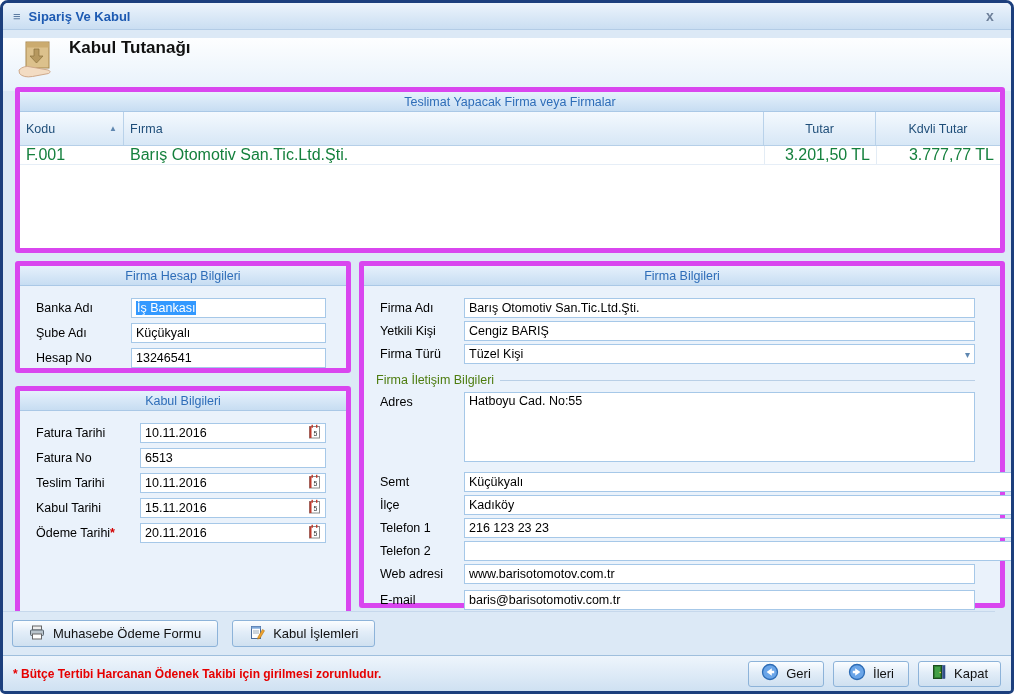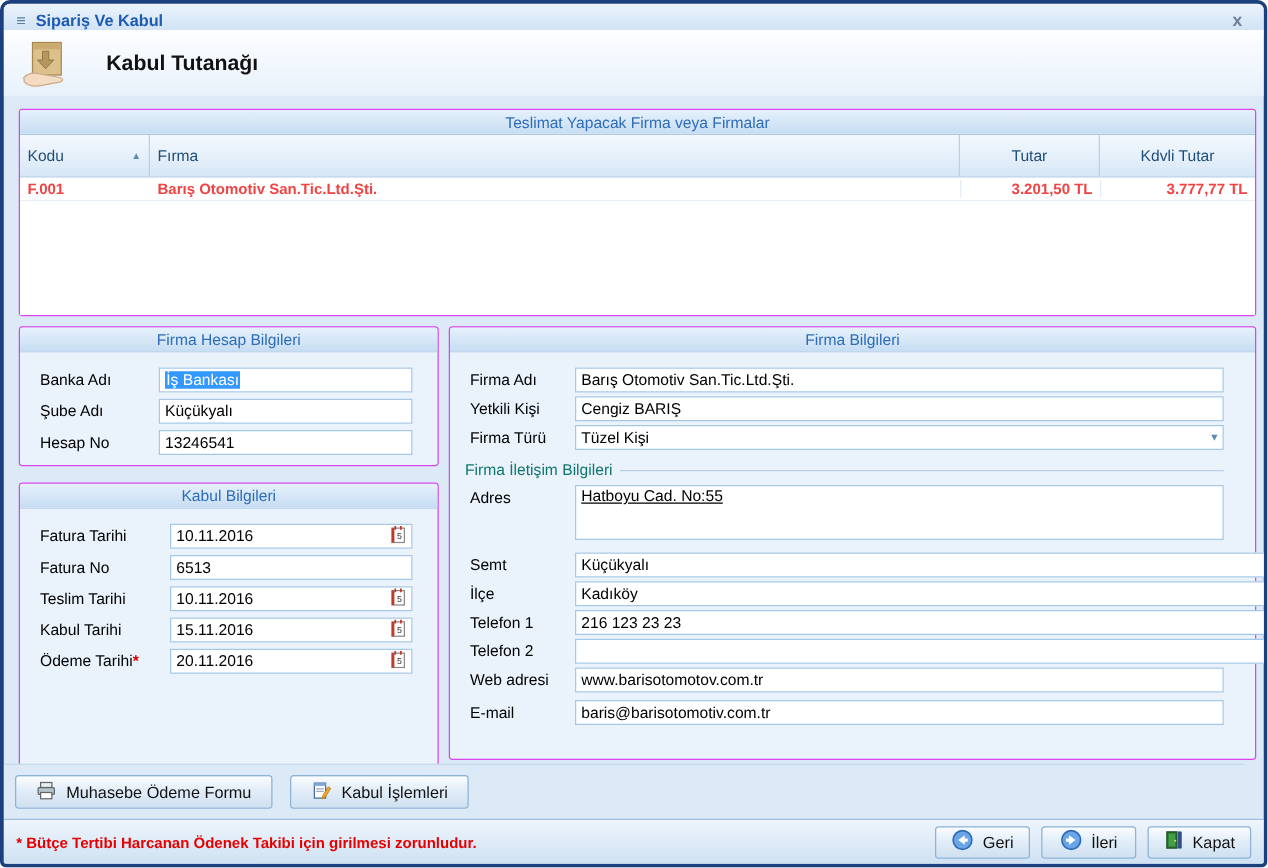--- a/index.html
+++ b/index.html
@@ -19,49 +19,49 @@
     border-bottom:1px solid #b3cce6;
     display:flex; align-items:center; padding:0 10px;
   }
   .menu-glyph{ color:#5d7ca3; font-size:13px; font-weight:bold; margin-right:8px; }
   .win-title{ color:#1d5ab2; font-weight:bold; font-size:13px; }
   .close-x{ margin-left:auto; color:#6d7f99; font-weight:bold; font-size:14px;
     width:22px; text-align:center; cursor:pointer; }
 
   
   .pagehead{
-    position:absolute; left:0; top:21px; right:0; height:53px;
+    position:absolute; left:0; top:35px; right:0; height:53px;
     background:linear-gradient(#fdfeff,#e7f1fb);
-    display:flex; align-items:center; padding:0 10px;gap:16px;
+    display:flex; padding:0 10px;
   }
   .pagehead .hicon{ width:46px; height:42px; margin-right:10px; }
   .page-title{ font-size:17px; font-weight:bold; color:#111; }
 
   
-  .group{ position:absolute; border:1px solid #d946ef; border-radius:3px; background:#eaf2fb; }
+  .group{ position:absolute; border:5px solid #d946ef; border-radius:3px; background:#eaf2fb; }
   .group-cap{
     height:20px; line-height:20px; text-align:center;
     background:linear-gradient(#e6f1fc,#c7ddf2);
     border-bottom:1px solid #aac8e6; border-radius:2px 2px 0 0;
     color:#2e6db8; font-size:12.5px;
   }
 
   
   .table-group{ left:12px; top:84px; width:990px; height:166px; background:#fff;
     display:flex; flex-direction:column; }
   .thead{ display:flex; height:34px;
     background:linear-gradient(#f4f9fe,#d7e7f6);
     border-bottom:1px solid #b5cfe8; color:#1f4e79; font-size:12.5px; }
   .th{ display:flex; align-items:center; padding:0 6px; border-right:1px solid #b9d2ea; }
   .th.c-kodu{ width:104px; justify-content:space-between; }
   .th.c-firma{ flex:1; }
   .th.c-tutar{ width:112px; justify-content:center; }
   .th.c-kdvli{ width:124px; justify-content:center; border-right:none; }
   .sort{ font-size:8px; color:#5f87b0; }
-  .trow{ display:flex; height:19px; font-size:12px; font-weight:bold; color:#ef4444;
+  .trow{ display:flex; height:19px; font-size:16px; font-weight:normal; color:#15803d;
     border-bottom:1px solid #e6eef7; align-items:center; }
   .td{ padding:0 6px; }
   .td.c-kodu{ width:104px; }
   .td.c-firma{ flex:1; }
   .td.c-tutar{ width:112px; text-align:right; border-left:1px solid #e3ecf5; }
   .td.c-kdvli{ width:124px; text-align:right; border-left:1px solid #e3ecf5; }
   .tbody-empty{ flex:1; background:#fff; }
 
   
   .acct-panel{ left:12px; top:258px; width:336px; height:112px; }
@@ -89,24 +89,24 @@
   .panel-btn{
     margin-top:8px; height:26px; width:100%;
     display:flex; align-items:center; justify-content:center; gap:6px;
     background:linear-gradient(#fbfdff,#e2edf8 45%,#cfe0f0);
     border:1px solid #8db3d9; border-radius:3px;
     font:12.5px "Liberation Sans", sans-serif; color:#111; cursor:pointer;
   }
 
   
   .fieldset-cap{ display:flex; align-items:center; gap:6px; margin:6px 0 2px -4px;
-    font-size:12.5px; color:#0f766e; }
+    font-size:12.5px; color:#4d7c0f; }
   .fieldset-cap .rule{ flex:1; border-top:1px solid #b9cfe6; height:0; }
   .adres-row{ align-items:flex-start; }
-  .adres-row textarea.txt{ height:44px; resize:none;text-decoration:underline; }
+  .adres-row textarea.txt{ height:70px; resize:none; }
   .inp-small{ width:185px; flex:none; }
 
   
   .actionbar{
     position:absolute; left:0; right:16px; top:608px; height:44px;
     border-top:1px solid #c6d8ec; background:#dce9f6;
     display:flex; align-items:center; gap:14px; padding:0 9px;
   }
   .abtn{
     height:27px; padding:0 16px;

